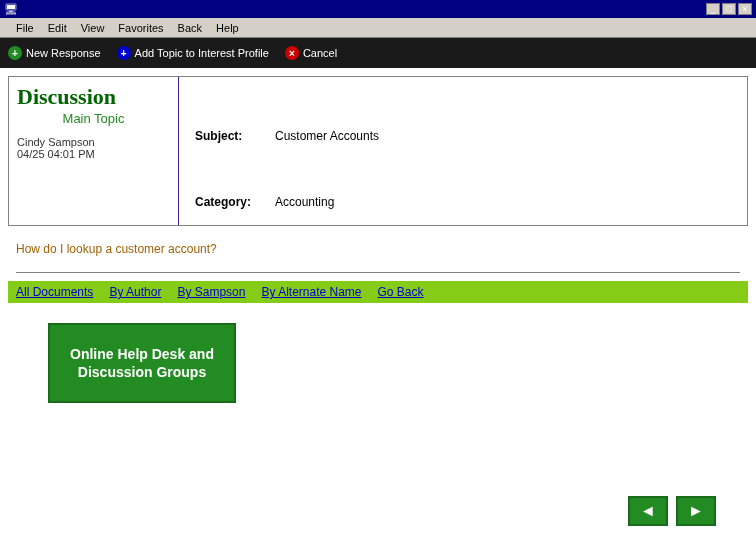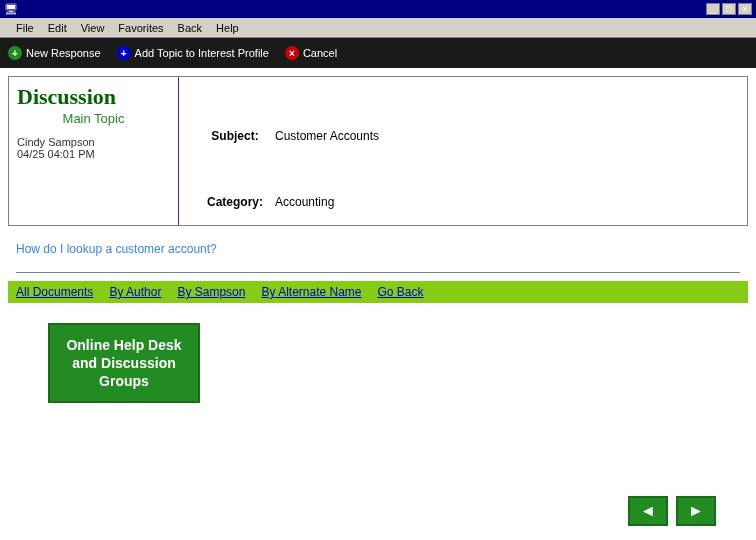--- a/index.html
+++ b/index.html
@@ -132,39 +132,38 @@
       color: #333;
     }
     .discussion-right {
       flex: 1;
       padding: 8px 16px;
     }
     .field-row {
       display: flex;
       align-items: baseline;
       margin-bottom: 8px;
-      text-align: center;
     }
     .field-label {
       font-size: 12px;
       font-weight: bold;
       width: 80px;
       color: #000;
     }
     .field-value {
       font-size: 12px;
       color: #000;
       margin-top: 44px;
     }
 
     
     .body-text {
       padding: 8px 8px;
       font-size: 12px;
-      color: #3b82f6;
+      color: #a16207;
       background: white;
     }
 
     
     .separator {
       border: none;
       border-top: 1px solid #808080;
       margin: 8px 8px;
     }
 
@@ -179,21 +178,21 @@
       color: #0000cc;
       font-size: 12px;
       text-decoration: underline;
       cursor: pointer;
     }
 
     
     .green-box {
       background: #228B22;
       color: white;
-      width: 152px;
+      width: 188px;
       height: 80px;
       display: flex;
       align-items: center;
       justify-content: center;
       text-align: center;
       font-size: 14px;
       font-weight: bold;
       margin: 20px 0 0 40px;
       border: 2px solid #1a6b1a;
       padding: 8px;

